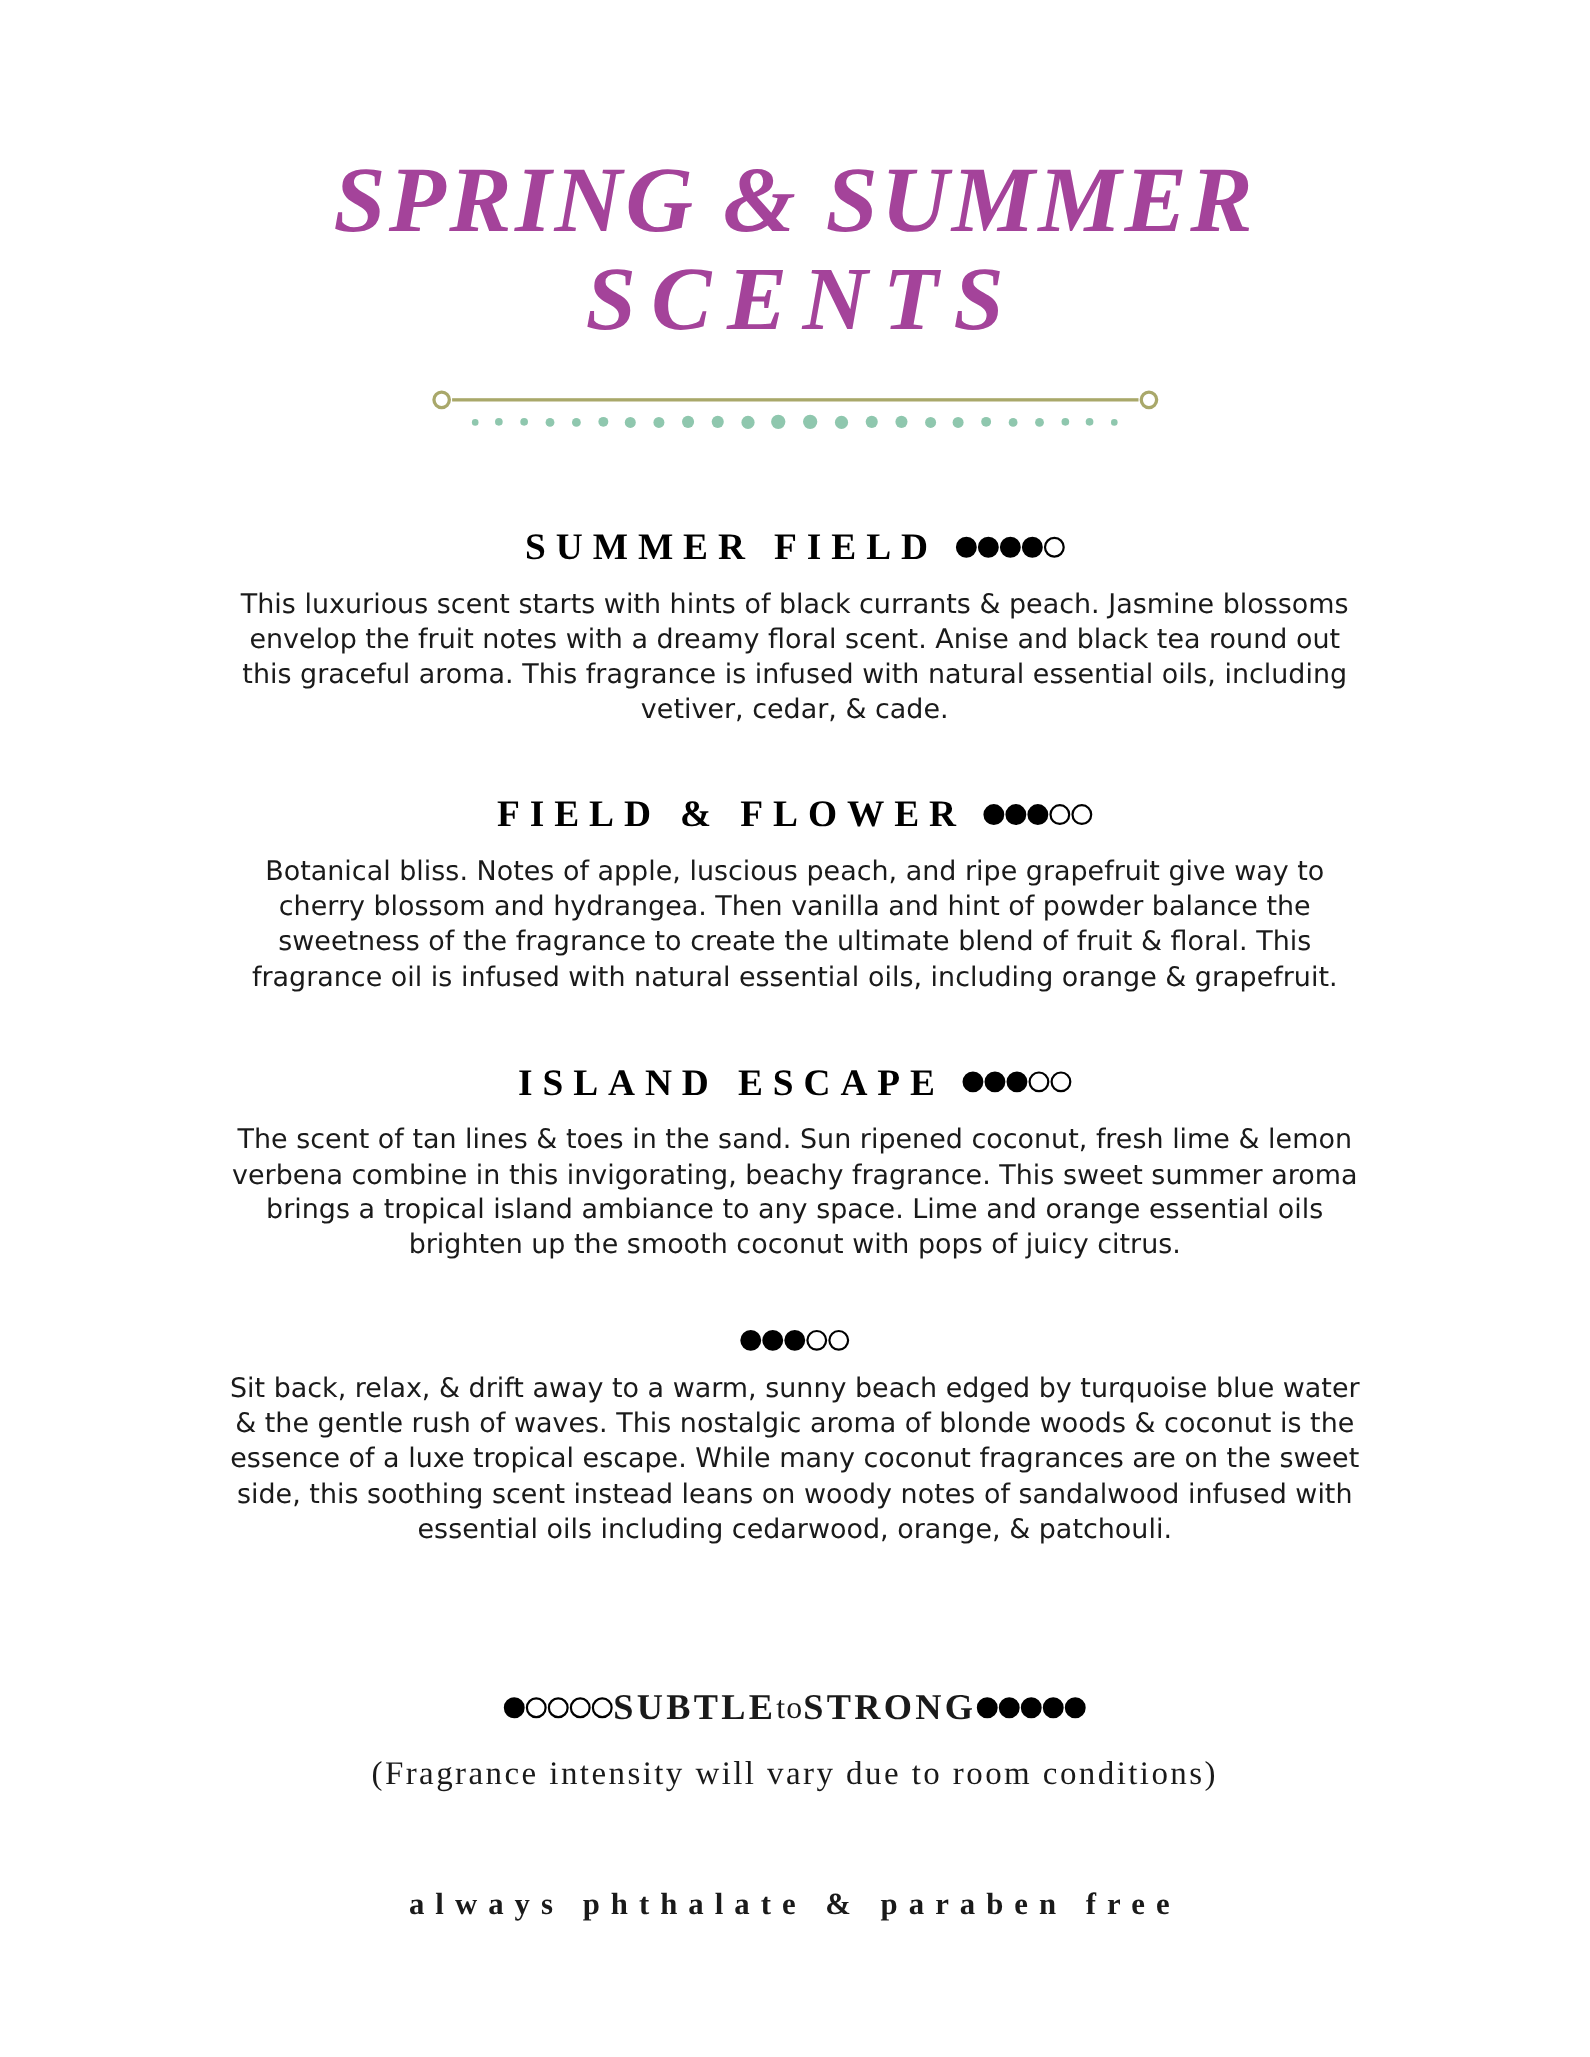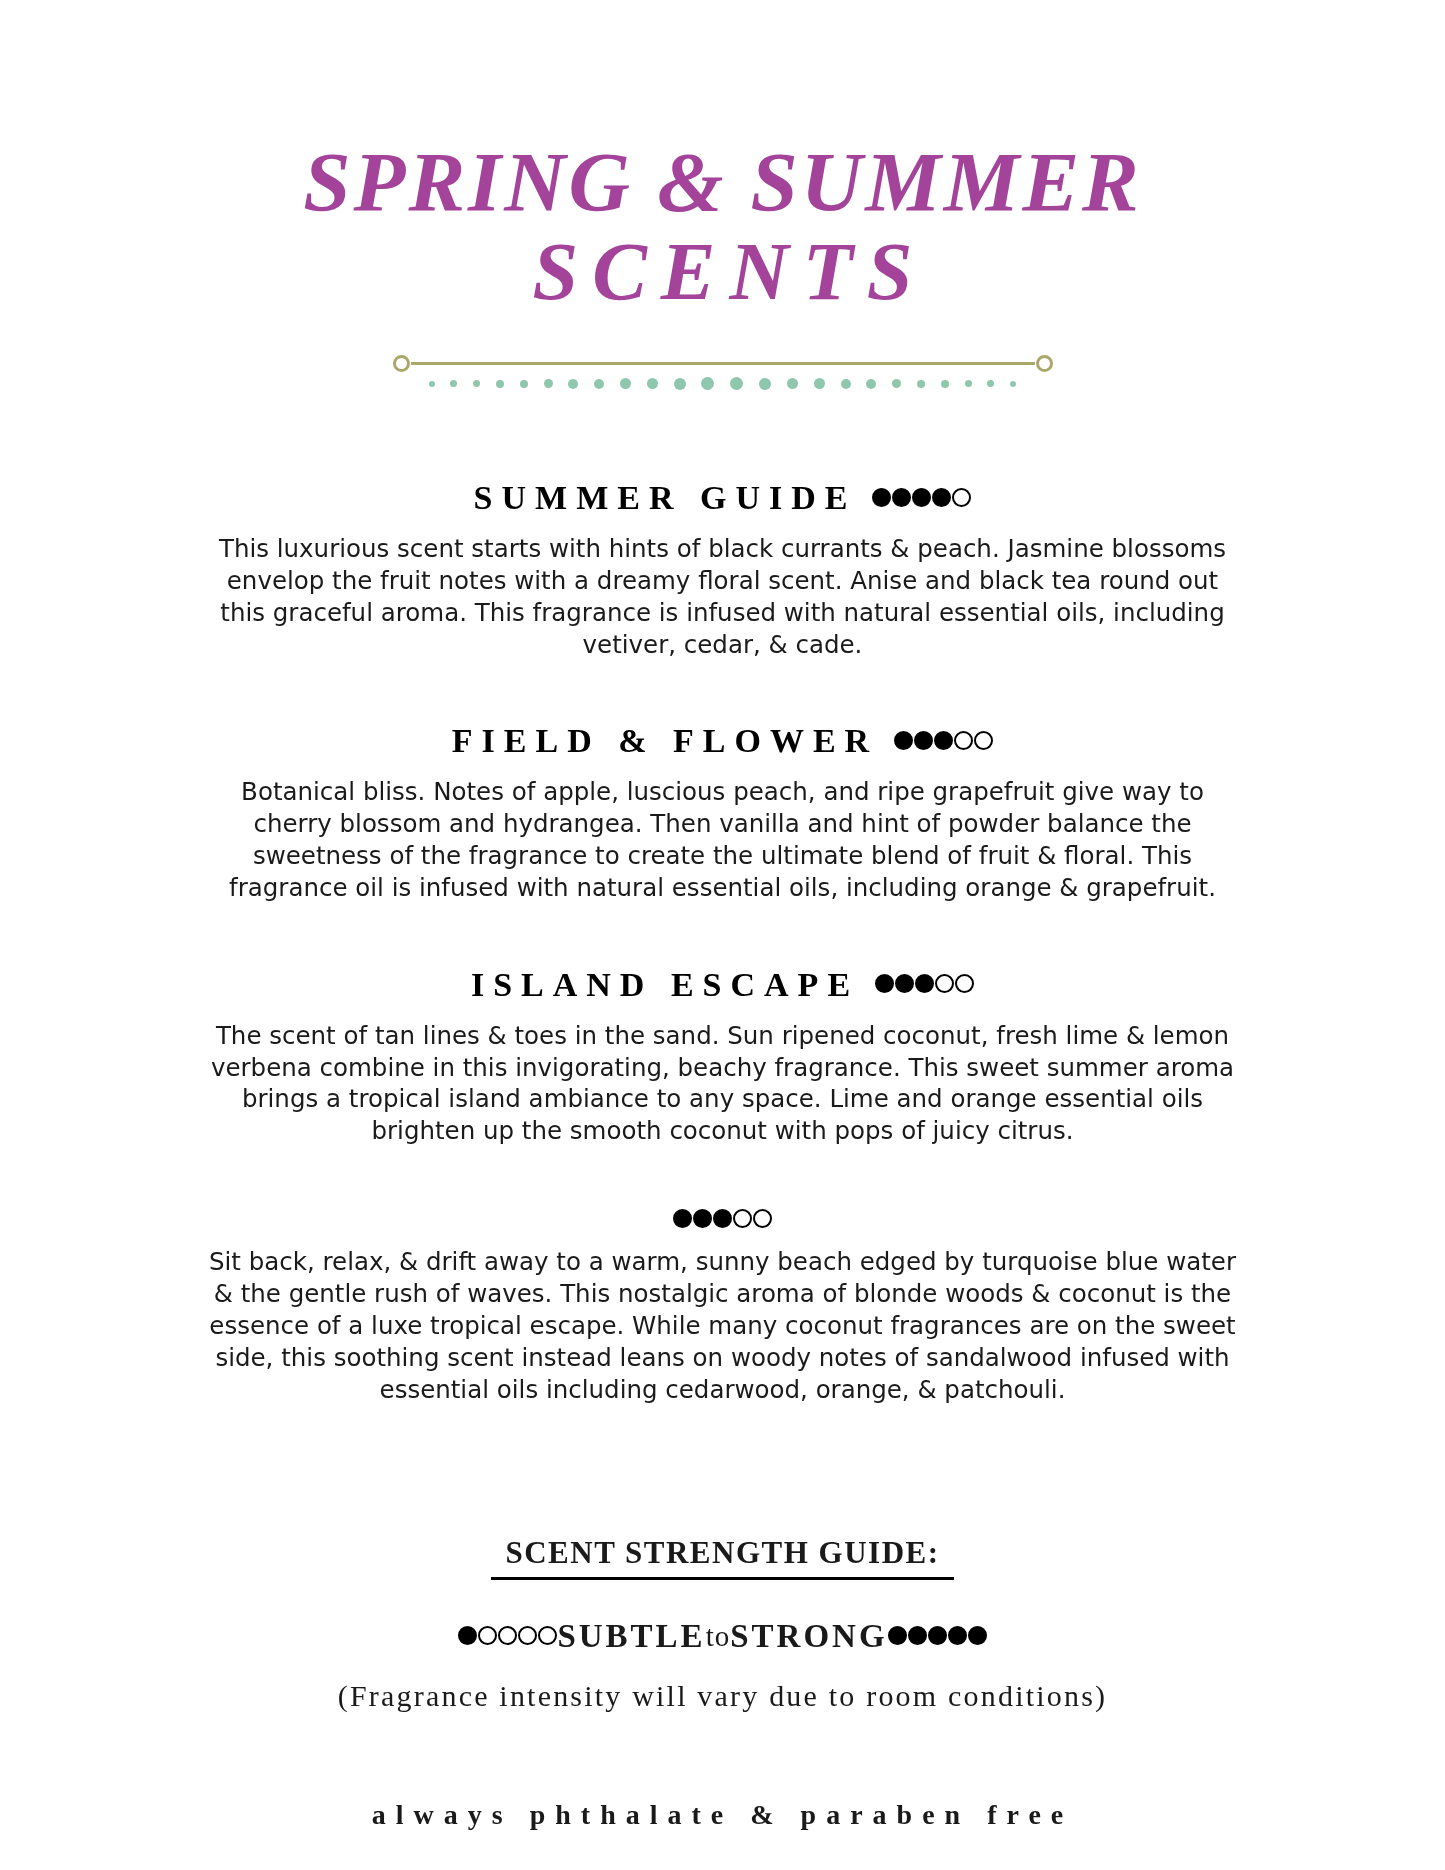--- a/index.html
+++ b/index.html
@@ -218,21 +218,21 @@
         <i style="width: 8px; height: 8px;"></i>
         <i style="width: 7px; height: 7px;"></i>
         <i style="width: 7px; height: 7px;"></i>
         <i style="width: 6px; height: 6px;"></i>
       </div>
   </div>
 
   <div class="scents" id="scents-list">
       <div class="scent">
         <div class="scent-head">
-          <span class="scent-name">SUMMER GUIDE</span>
+          <span class="scent-name">SUMMER FIELD</span>
           <span class="pips">
             <span class="pip filled"></span>
             <span class="pip filled"></span>
             <span class="pip filled"></span>
             <span class="pip filled"></span>
             <span class="pip"></span>
           </span>
         </div>
         <div class="scent-desc">This luxurious scent starts with hints of black currants &amp; peach. Jasmine blossoms envelop the fruit notes with a dreamy floral scent.  Anise and black tea round out this graceful aroma.  This fragrance is infused with natural essential oils, including vetiver, cedar, &amp; cade.</div>
       </div>
@@ -270,21 +270,20 @@
             <span class="pip filled"></span>
             <span class="pip"></span>
             <span class="pip"></span>
           </span>
         </div>
         <div class="scent-desc">Sit back, relax, &amp; drift away to a warm, sunny beach edged by turquoise blue water &amp; the gentle rush of waves. This nostalgic aroma of blonde woods &amp; coconut is the essence of a luxe tropical escape. While many coconut fragrances are on the sweet side, this soothing scent instead leans on woody notes of sandalwood infused with essential oils including cedarwood, orange, &amp; patchouli.</div>
       </div>
     </div>
 
   <div class="guide">
-    <div class="guide-title">SCENT STRENGTH GUIDE:</div>
     <div class="guide-scale">
       <span class="pips" id="guide-subtle-pips">
           <span class="pip filled"></span>
           <span class="pip"></span>
           <span class="pip"></span>
           <span class="pip"></span>
           <span class="pip"></span>
         </span>
       <span>SUBTLE</span>
       <span class="word-to">to</span>

